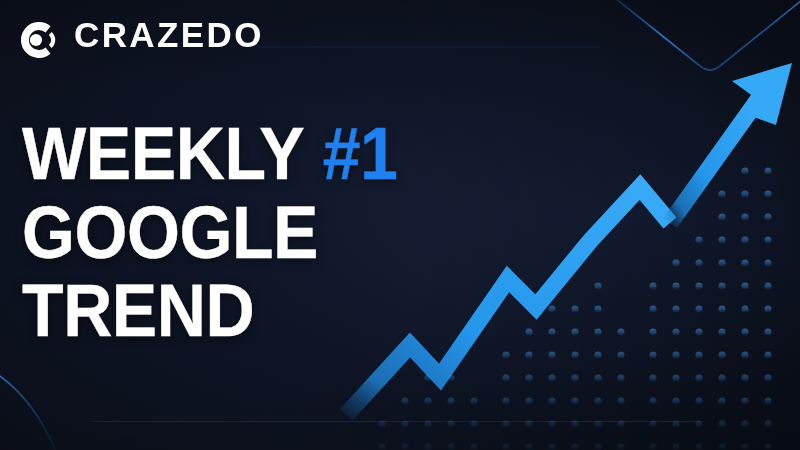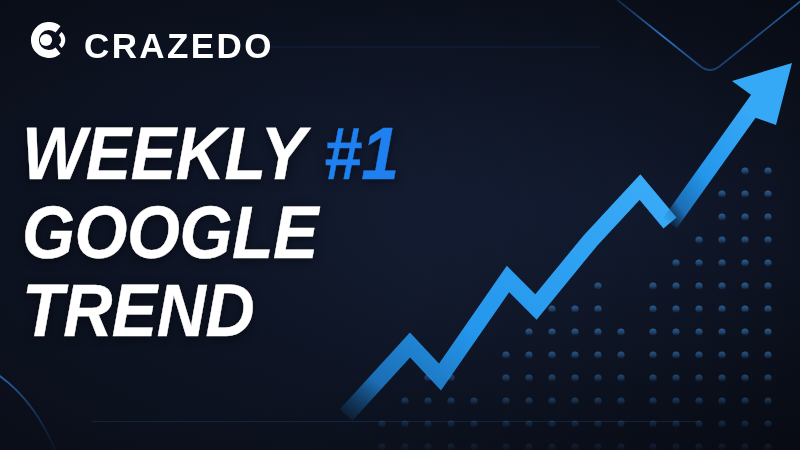--- a/index.html
+++ b/index.html
@@ -28,24 +28,24 @@
     inset: 0;
     background: radial-gradient(100% 120% at 22% 55%, rgba(0,0,0,0) 30%, rgba(0,0,0,0.55) 100%);
   }
   .bg-lines {
     position: absolute;
     inset: 0;
   }
   
   .logo-row {
     position: absolute;
-    left: 24px;
+    left: 14px;
     top: 17px;
     display: flex;
-    align-items: flex-end;
+    align-items: flex-start;
     gap: 14px;
   }
   .logo-mark {
     width: 46px;
     height: 46px;
     position: relative;
     flex: none;
   }
   .logo-word {
     color: #ffffff;
@@ -55,21 +55,20 @@
     line-height: 1;
     white-space: nowrap;
     font-family: "Liberation Sans", sans-serif;
   }
   
   .headline {
     position: absolute;
     left: 22px;
     top: 118px;
     line-height: 0.98;
-    font-style: italic;
     -webkit-text-stroke: 0.4px currentColor;
   }
   .hl-line {
     display: block;
     color: #ffffff;
     font-weight: 700;
     font-size: 74px;
     letter-spacing: -0.5px;
     white-space: nowrap;
     transform: scaleX(0.92);

